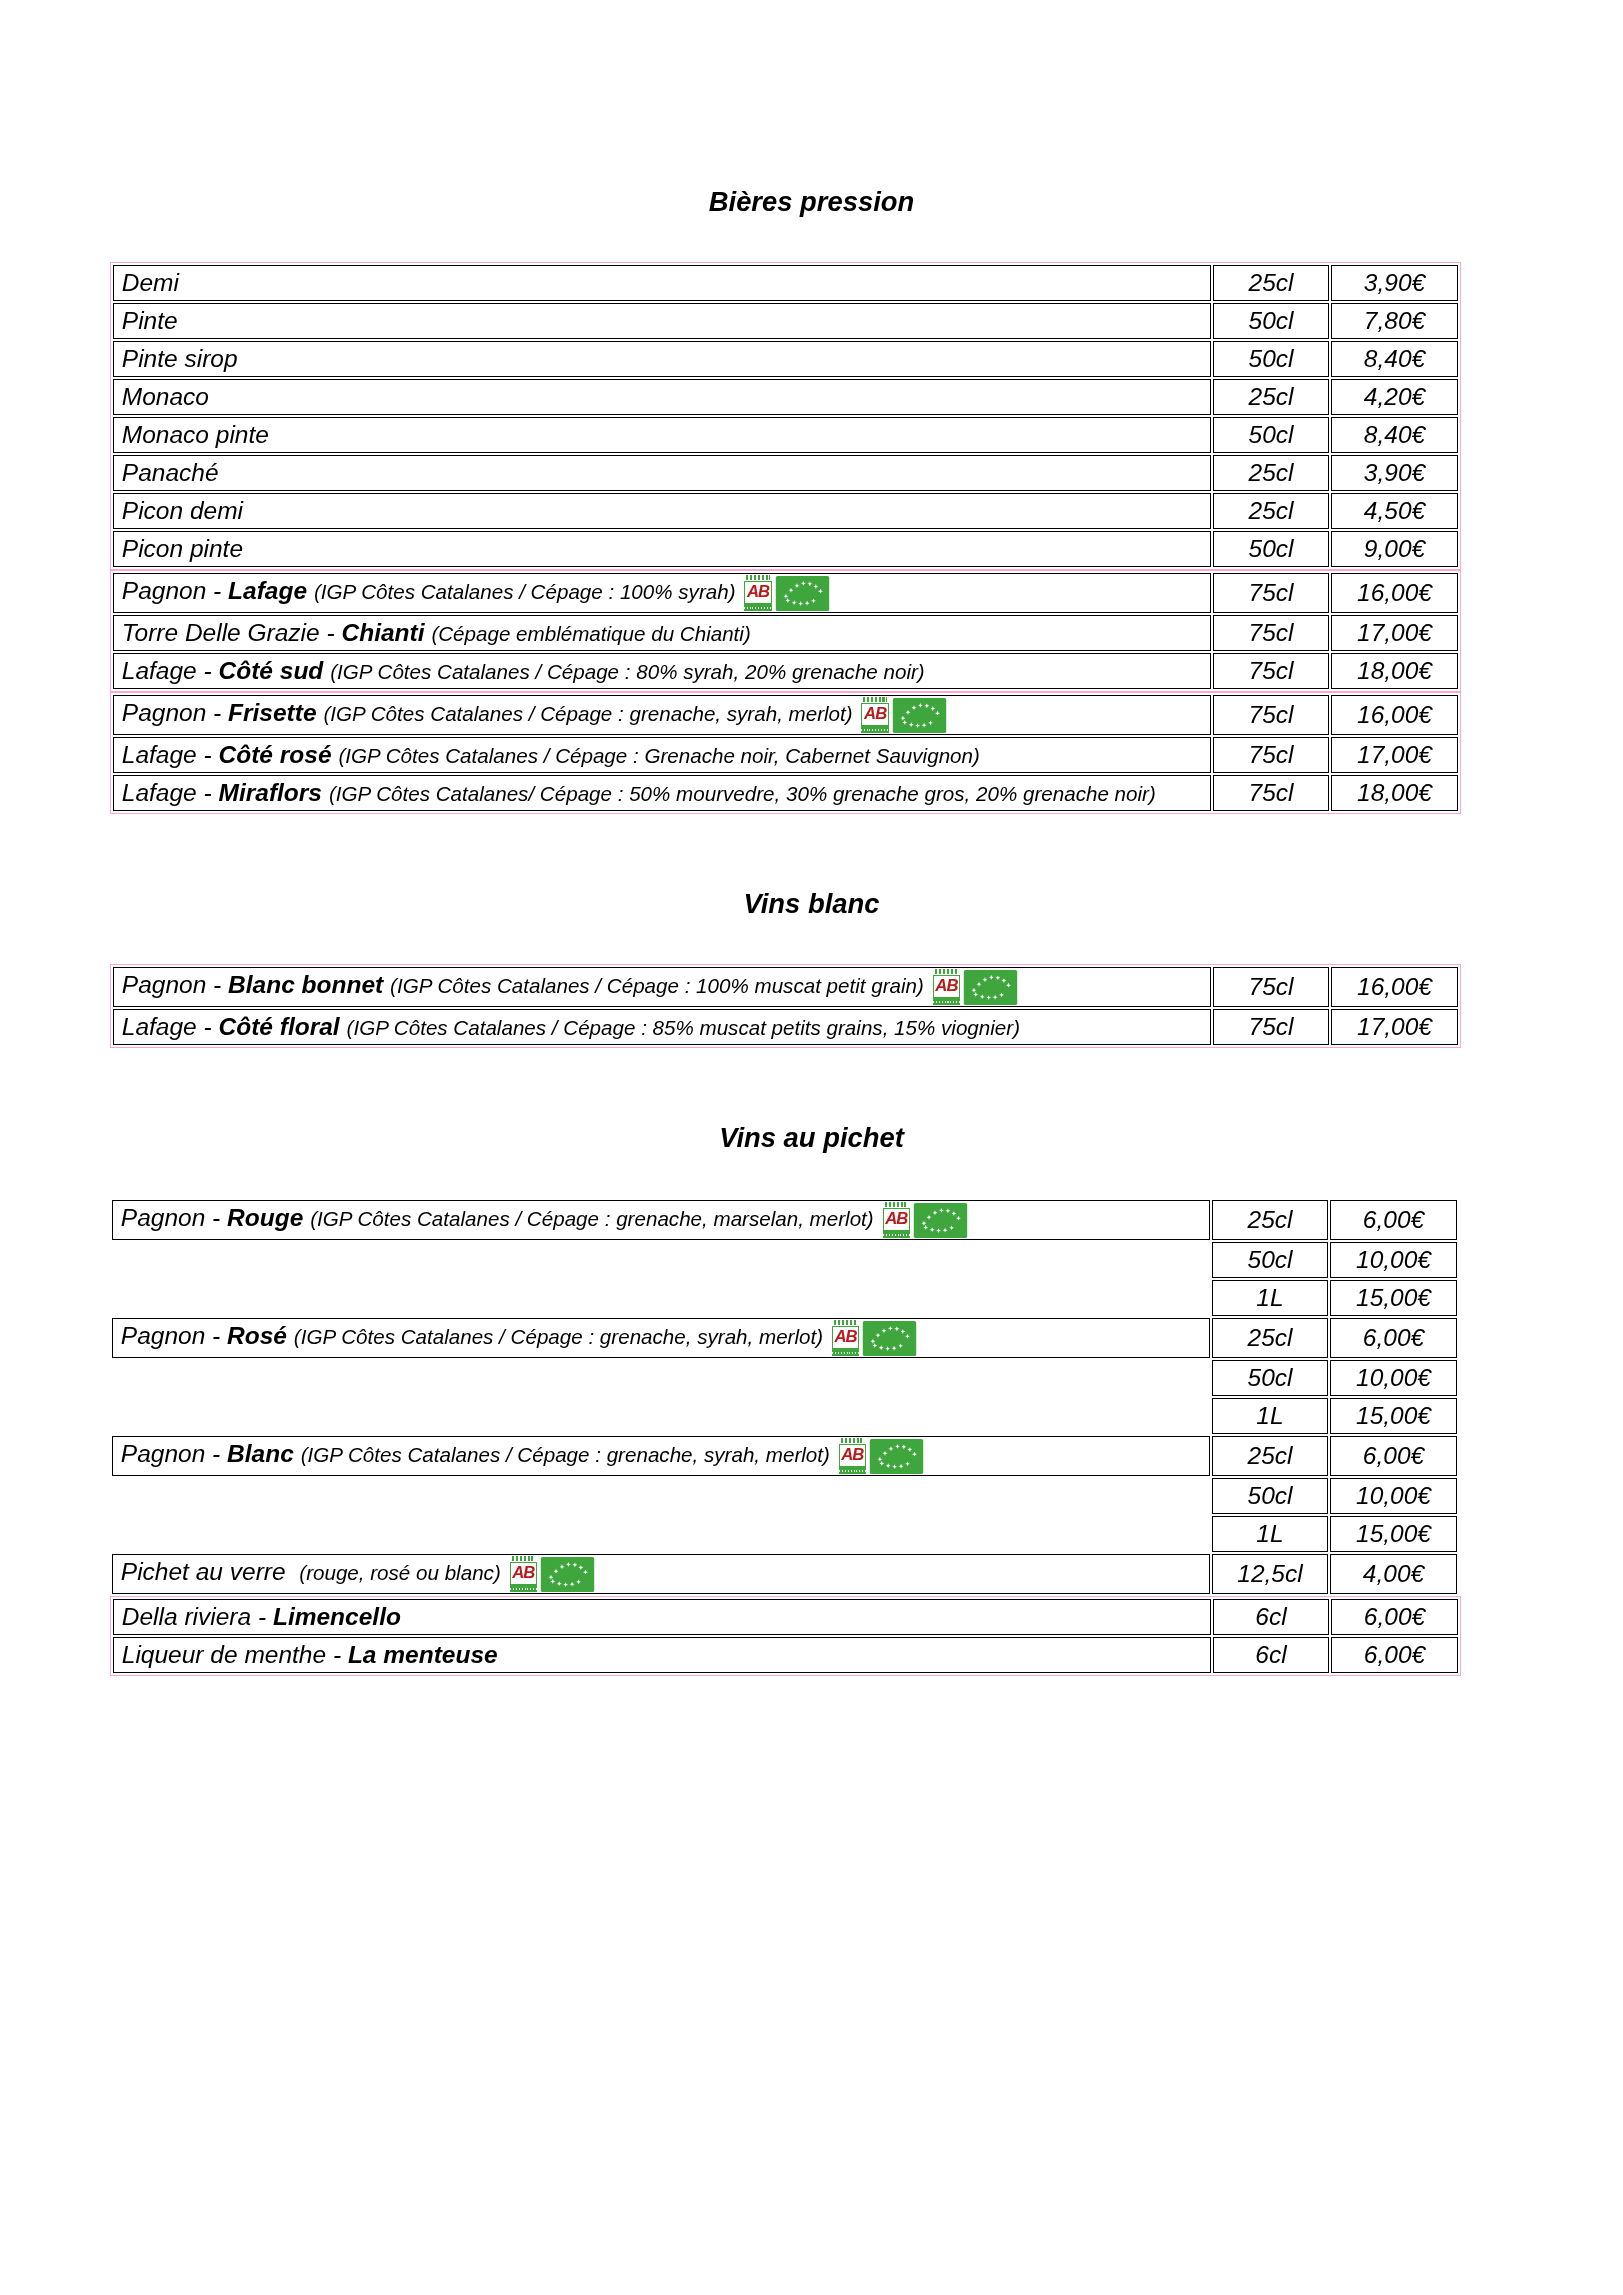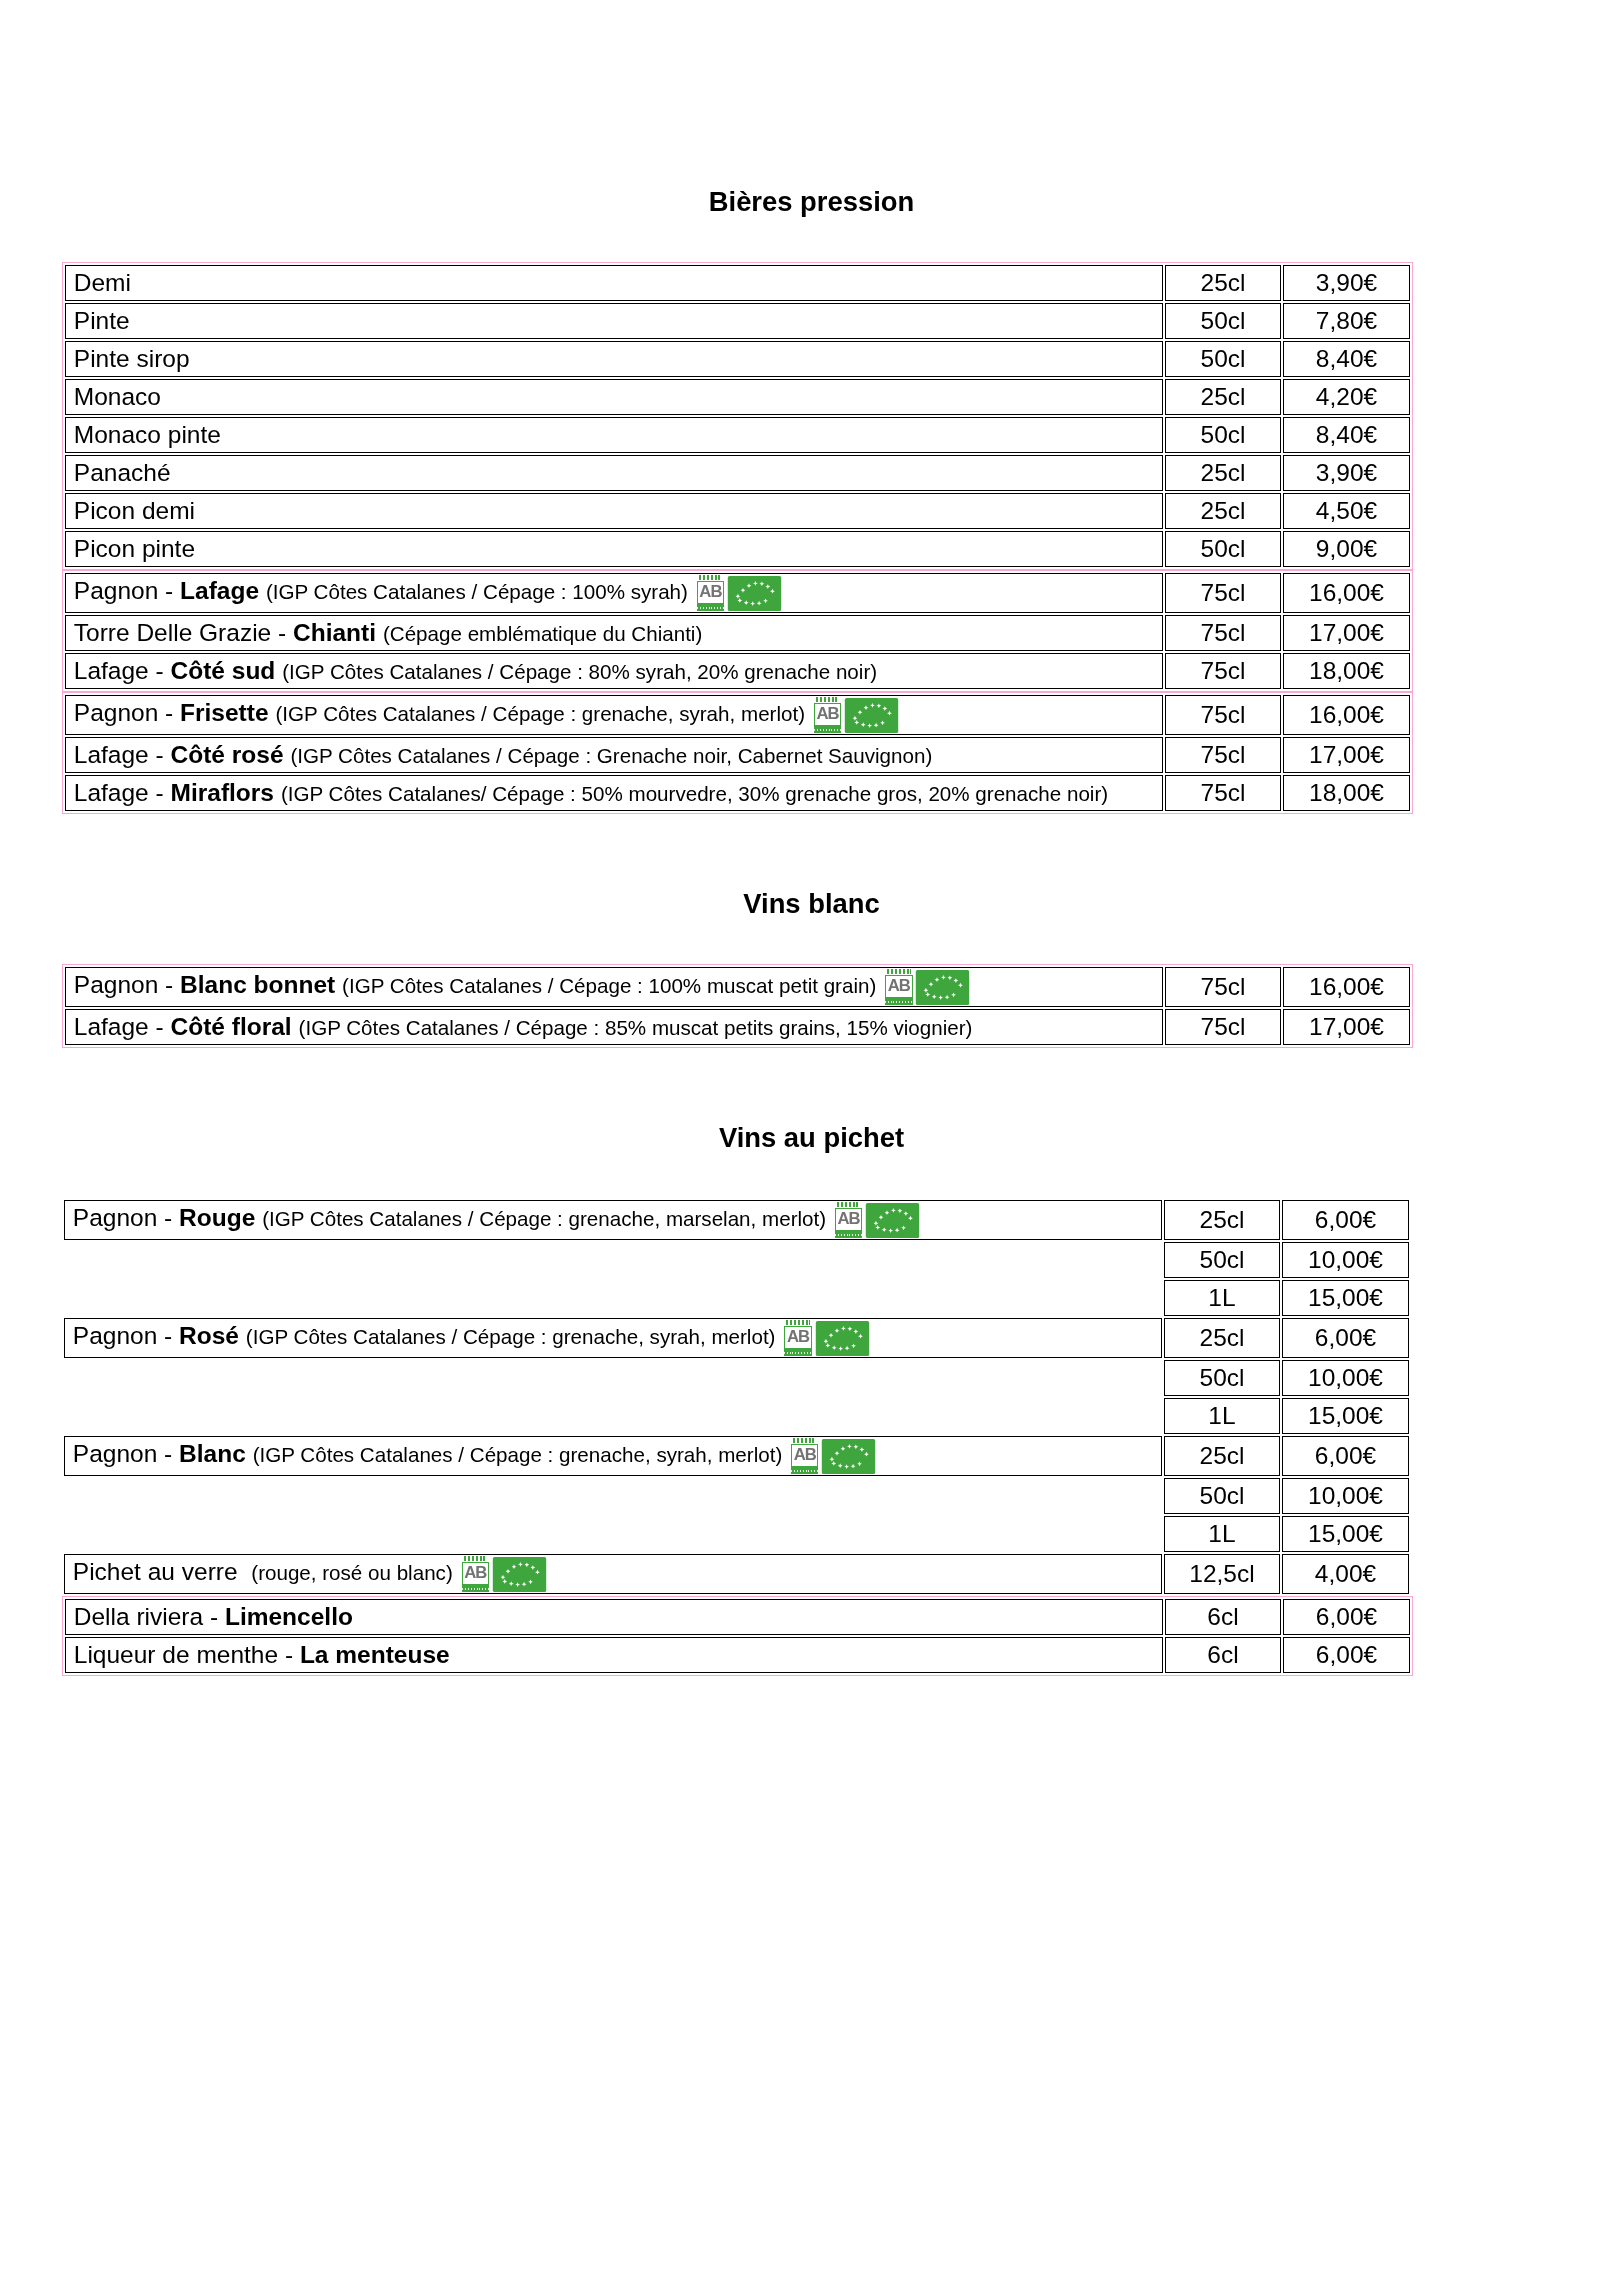--- a/index.html
+++ b/index.html
@@ -5,23 +5,24 @@
   html, body { margin: 0; padding: 0; }
   body {
     width: 1623px; height: 2296px;
     background: #ffffff;
     color: #000000;
     font-family: "Liberation Sans", "DejaVu Sans", sans-serif;
   }
   .page {
     box-sizing: border-box;
     width: 1623px; height: 2296px;
-    padding: 0 62px;
+    padding: 0 110px;
     overflow: hidden;
     background: #ffffff;
+    font-style: italic;
   }
   .section-title {
     font-size: 27.4px;
     font-weight: 700;
     text-align: center;
     margin: 74px 0 44px 0;
   }
   .menu-section:first-child .section-title { margin-top: 186px; }
 
   .menu-table {
@@ -63,21 +64,21 @@
     box-sizing: border-box;
   }
   .ab-top {
     height: 4.9px;
     margin: 0 2px 1px 2px;
     background: repeating-linear-gradient(90deg, #3fa63e 0 2px, transparent 2px 3.9px);
   }
   .ab-mid {
     flex: 1;
     display: flex; align-items: center; justify-content: center;
-    color: #737373;
+    color: #b91c1c;
     background: #ffffff;
     border: 1px solid #3fa63e;
     font-weight: 700;
     font-size: 16.7px;
     letter-spacing: -1px;
     line-height: 1;
   }
   .ab-bot {
     height: 6.9px;
     background-color: #3fa63e;

